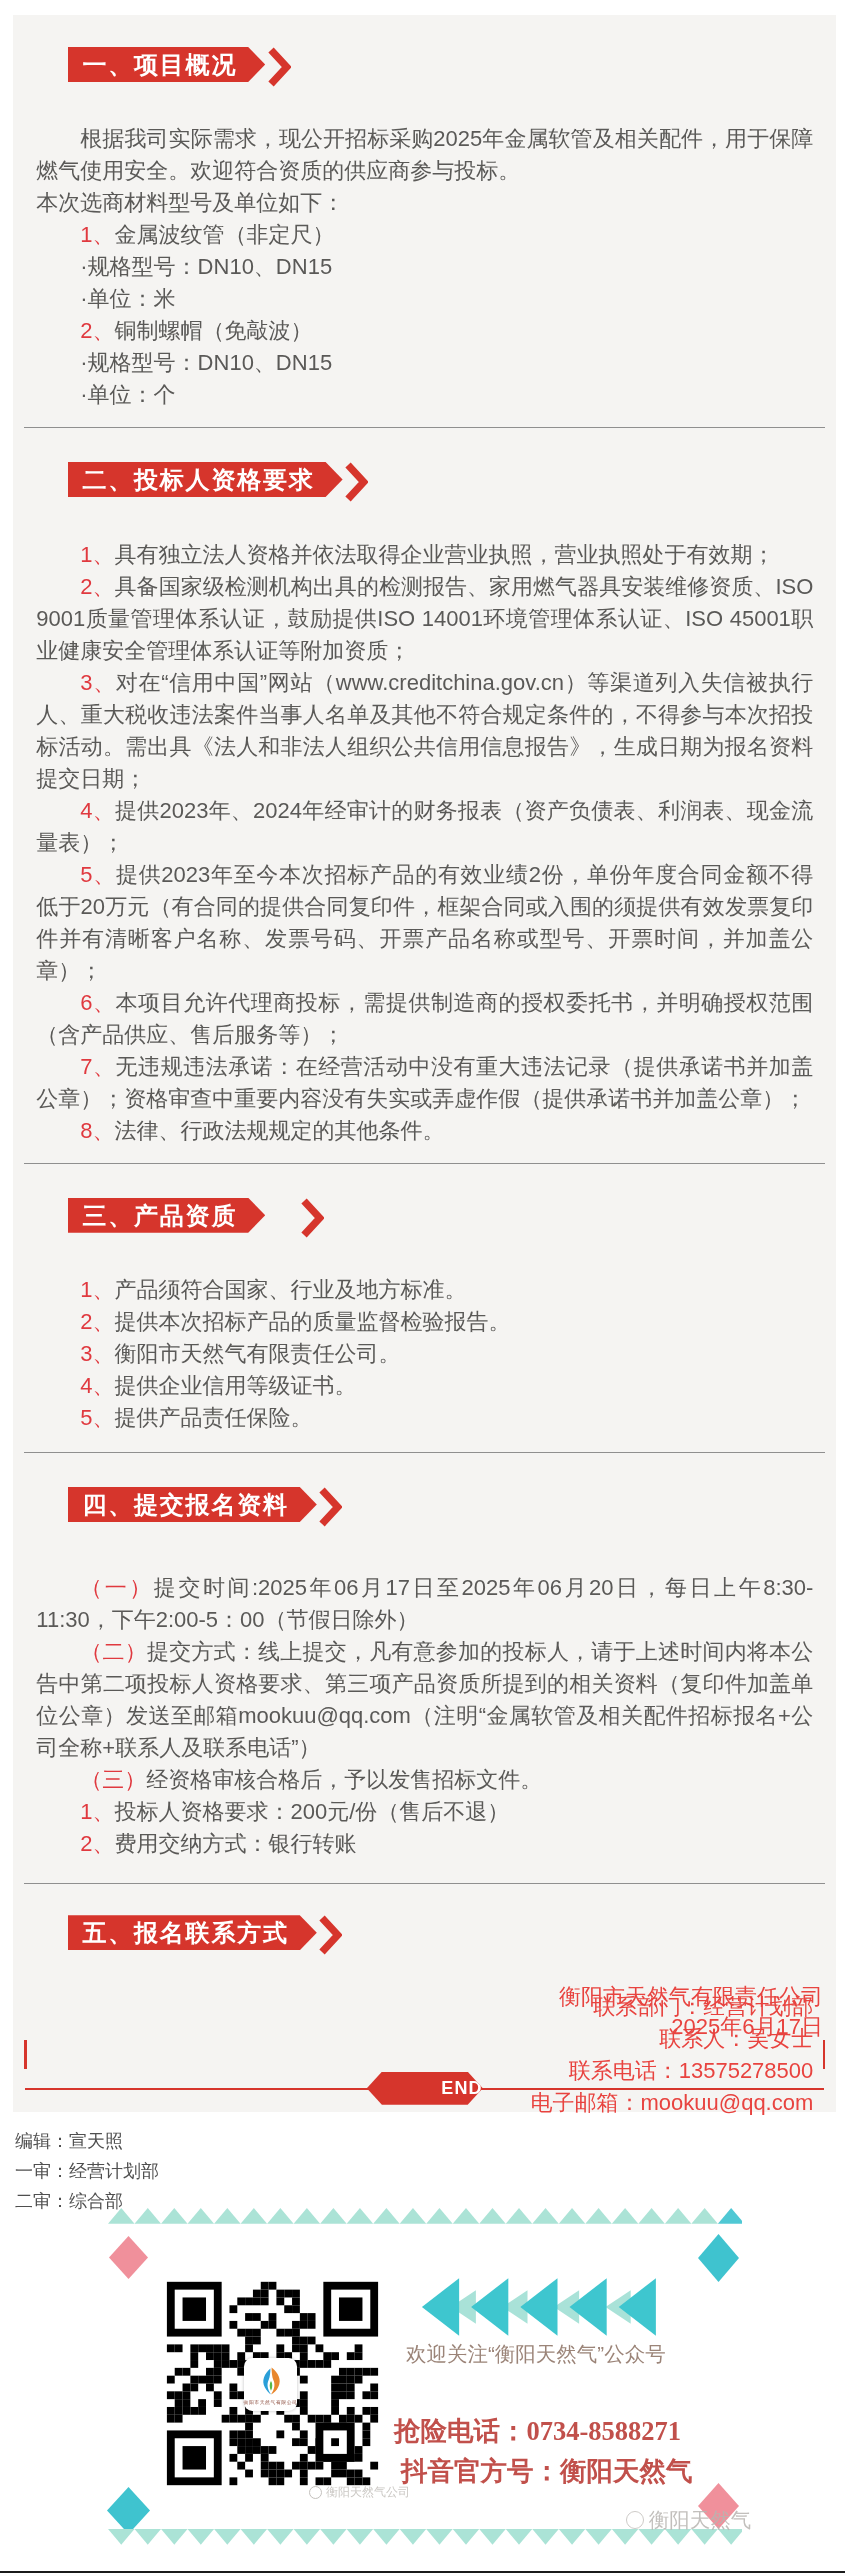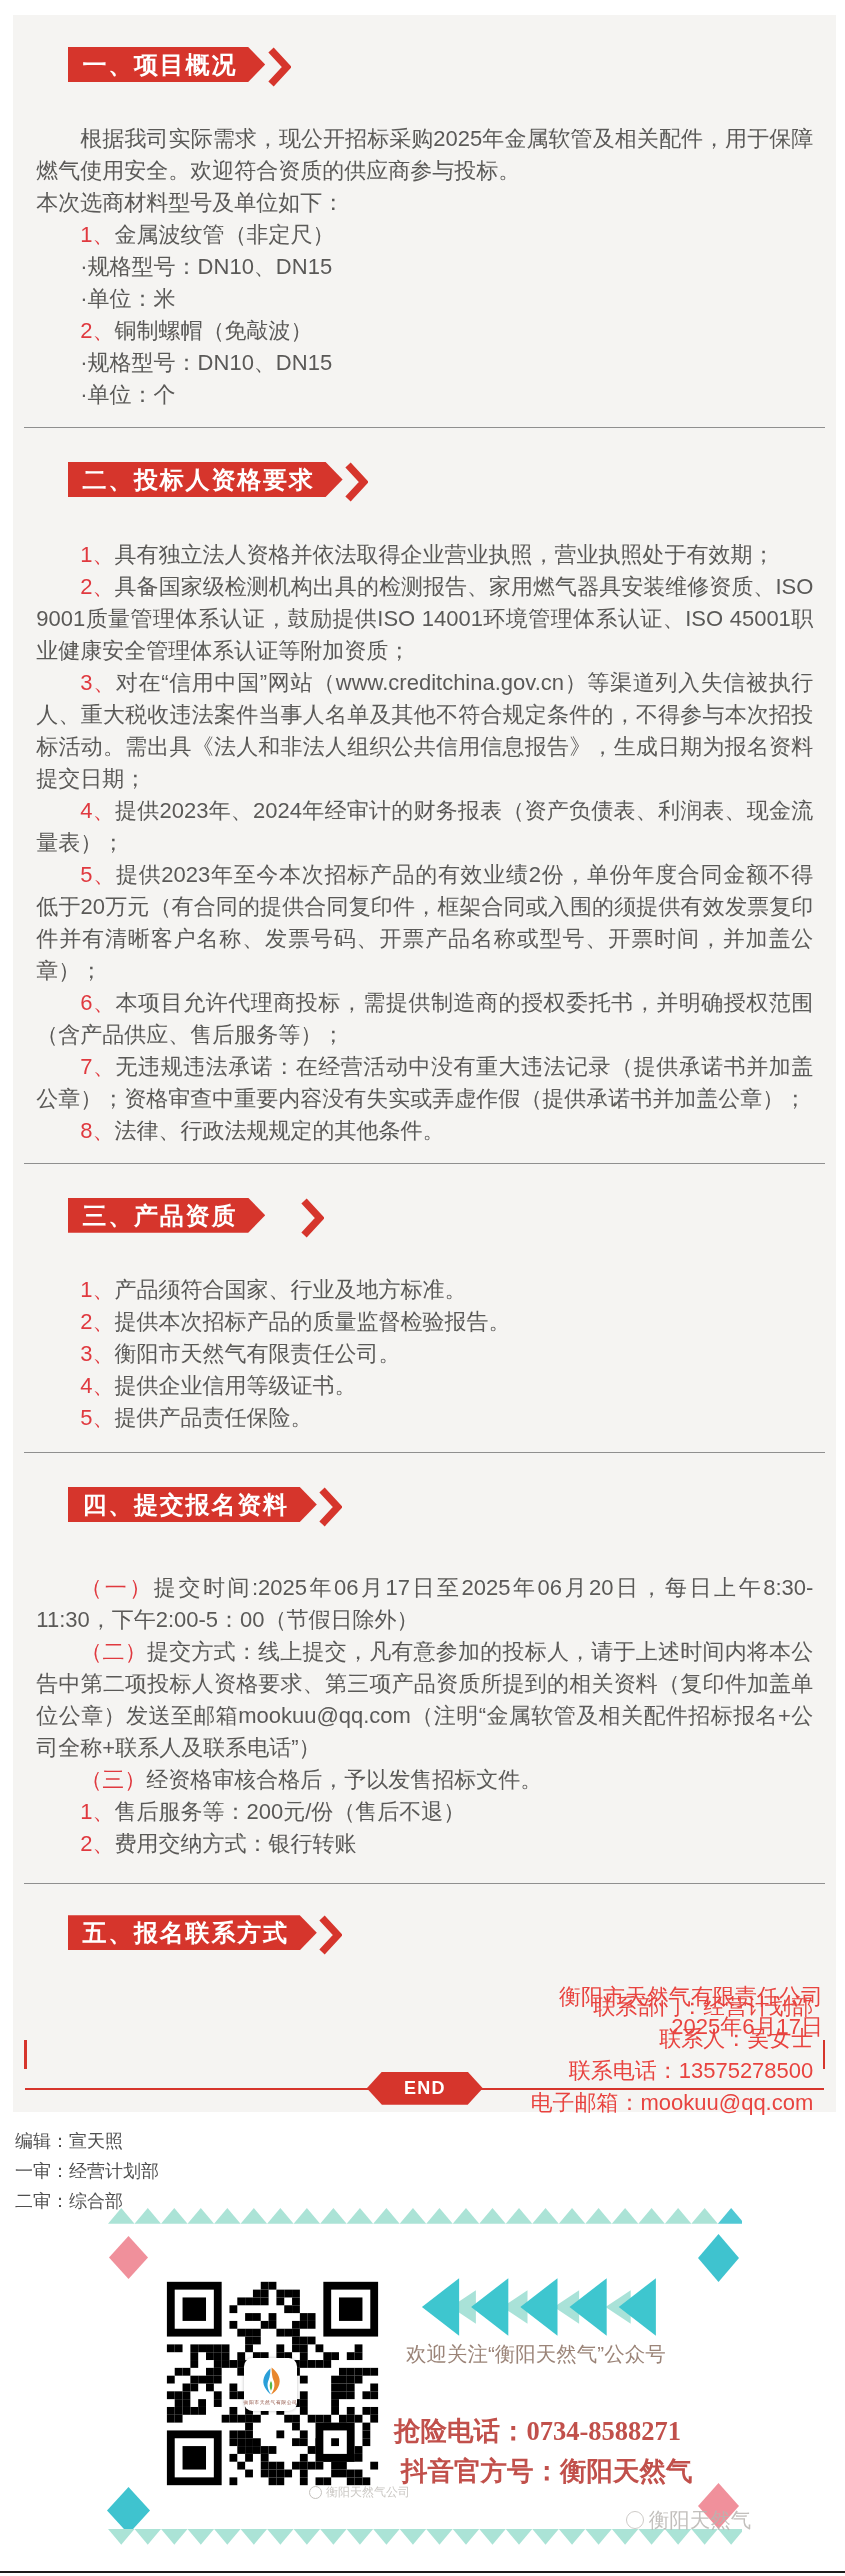--- a/index.html
+++ b/index.html
@@ -21,21 +21,21 @@
   .divider{height:1.2px;background:#8f8f8f;margin:15.7px 11px 0 11px;}
   .contacts{padding:0 23px;color:#e8433f;font-size:22px;line-height:32px;}
   .contacts p{margin:0;text-indent:1.05em;text-align:right;}
   .signature{position:absolute;right:13.3px;bottom:71px;text-align:right;color:#e8433f;
              font-size:22px;line-height:29.5px;}
   .tick{position:absolute;bottom:43px;width:2.4px;height:29px;background:#d6352c;}
   .tick.l{left:11px;} .tick.r{right:11px;}
   .endline{position:absolute;left:12px;right:12px;bottom:22px;height:2.4px;background:#d6352c;}
   .endbadge{position:absolute;left:50%;transform:translateX(-50%);bottom:7.2px;width:116px;height:33px;
             background:#d6352c;color:#fff;font-weight:bold;font-size:18px;line-height:33px;
-            text-align:center;letter-spacing:1.2px;
+            text-align:right;letter-spacing:1.2px;
             clip-path:polygon(13% 0,87% 0,100% 50%,87% 100%,13% 100%,0 50%);}
   
   .footer{position:absolute;left:15px;top:2126px;color:#4f4f4f;font-size:18px;line-height:30px;}
   .footer p{margin:0;}
   
   .band{position:absolute;left:108px;width:634px;height:15.7px;}
   .diamond{position:absolute;clip-path:polygon(50% 0,100% 50%,50% 100%,0 50%);}
   .qr-wrap{position:absolute;left:162px;top:2277px;width:221px;height:213px;background:#fff;}
   .qr-card{position:absolute;left:244px;top:2358px;width:53px;height:53px;background:#fff;
            border-radius:8.4px;box-shadow:0 0 3.6px rgba(0,0,0,.25);display:flex;flex-direction:column;
@@ -113,21 +113,21 @@
     <div class="banner-row" style="margin-top:34px;">
       <div class="banner">四、提交报名资料</div>
       <svg class="chev" width="23" height="40" viewBox="0 0 38 66">
           <polyline points="5,5 31,33 5,61" fill="none" stroke="#d6352c" stroke-width="12"></polyline>
         </svg>
     </div>
     <div class="sec" style="margin-top:45px;">
       <p class="ind"><span class="mk">（一）</span><span>提交时间:2025年06月17日至2025年06月20日，每日上午8:30-11:30，下午2:00-5：00（节假日除外）</span></p>
       <p class="ind"><span class="mk">（二）</span><span>提交方式：线上提交，凡有意参加的投标人，请于上述时间内将本公告中第二项投标人资格要求、第三项产品资质所提到的相关资料（复印件加盖单位公章）发送至邮箱mookuu@qq.com（注明“金属软管及相关配件招标报名+公司全称+联系人及联系电话”）</span></p>
       <p class="ind"><span class="mk">（三）</span><span>经资格审核合格后，予以发售招标文件。</span></p>
-      <p class="ind"><span class="mk">1、</span><span>售后服务等：200元/份（售后不退）</span></p>
+      <p class="ind"><span class="mk">1、</span><span>投标人资格要求：200元/份（售后不退）</span></p>
       <p class="ind"><span class="mk">2、</span><span>费用交纳方式：银行转账</span></p>
     </div>
     <div class="divider" style="margin-top:23px;"></div>
 
     <div class="banner-row" style="margin-top:31px;">
       <div class="banner">五、报名联系方式</div>
       <svg class="chev" width="23" height="40" viewBox="0 0 38 66">
           <polyline points="5,5 31,33 5,61" fill="none" stroke="#d6352c" stroke-width="12"></polyline>
         </svg>
     </div>

